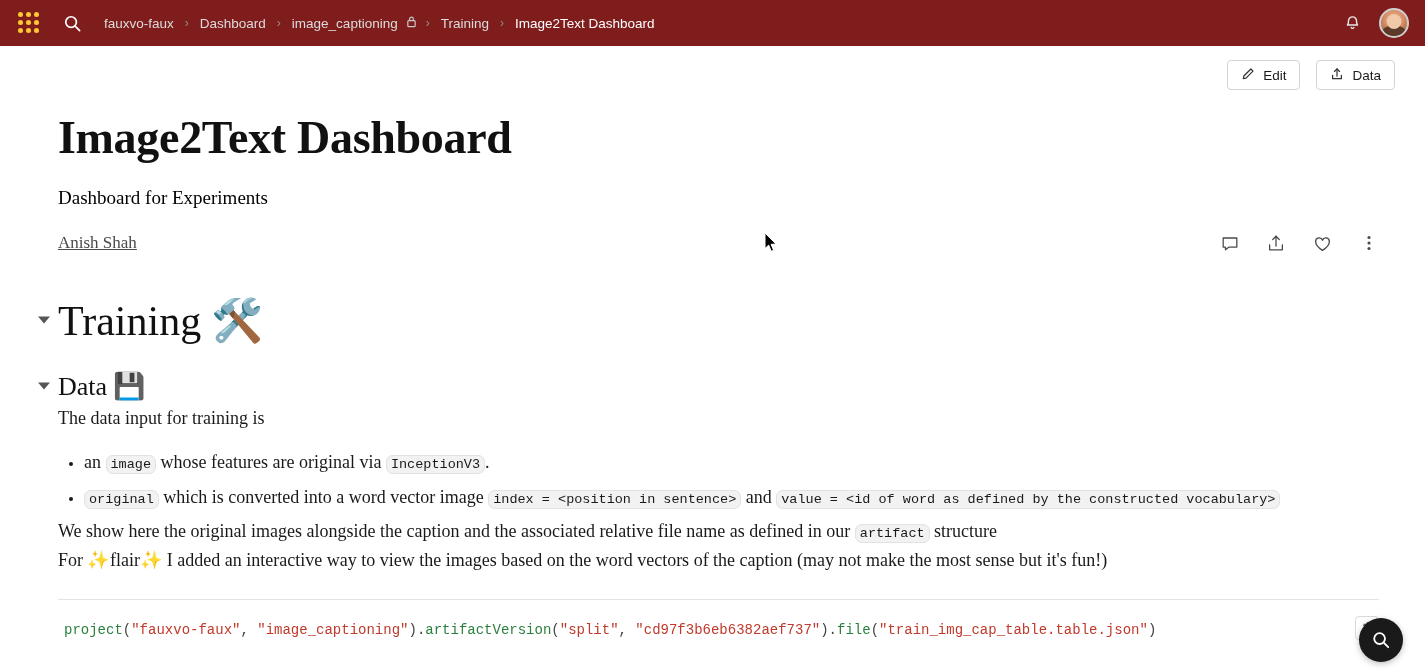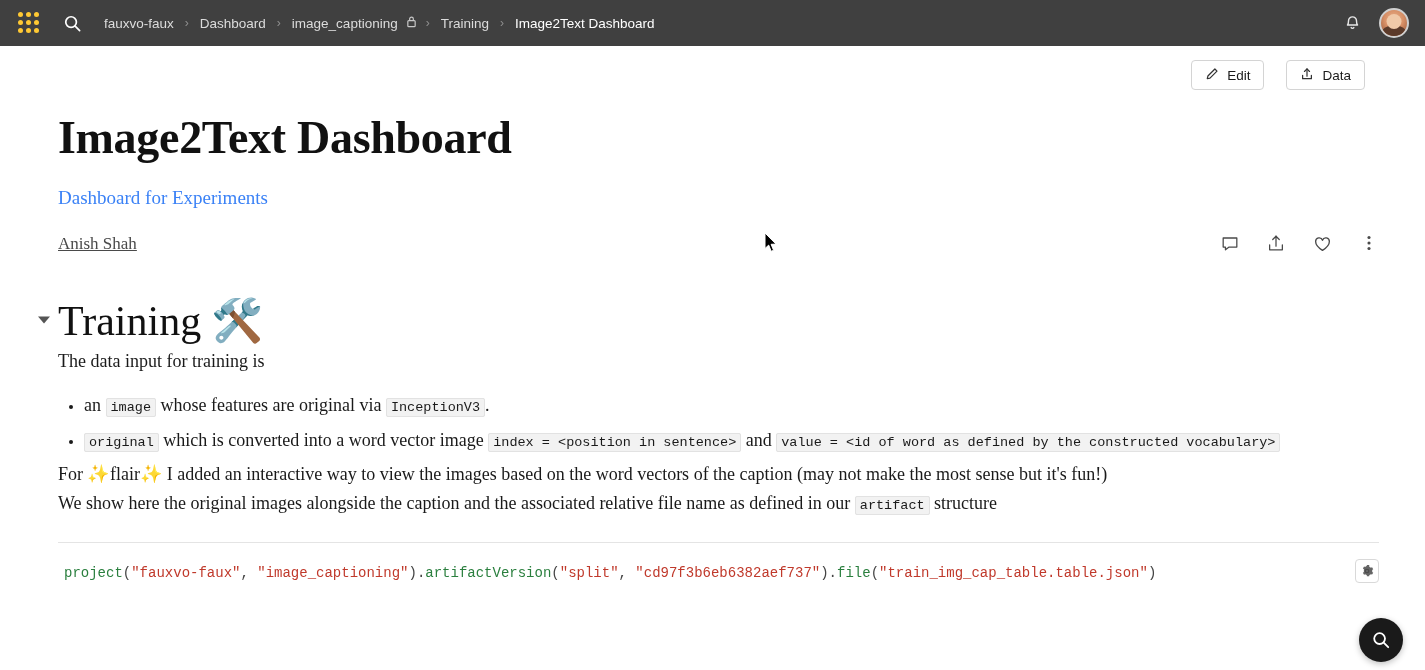--- a/index.html
+++ b/index.html
@@ -11,21 +11,21 @@
     font-family: "Liberation Sans", sans-serif;
     color: #1a1a1a;
     overflow: hidden;
     position: relative;
   }
 
   
   .topbar {
     height: 46px;
     width: 100%;
-    background: #404040;
+    background: #7f1d1d;
     display: flex;
     align-items: center;
     padding: 0 16px;
     position: relative;
   }
   .waffle {
     width: 26px; height: 26px;
     display: grid;
     grid-template-columns: repeat(3, 1fr);
     grid-template-rows: repeat(3, 1fr);
@@ -109,22 +109,22 @@
     width: 15px; height: 15px;
     border-radius: 50%;
     background: #f0c9a8;
     z-index: 2;
   }
 
   
   .actions-row {
     display: flex;
     justify-content: flex-end;
-    padding: 14px 60px 0 0;
-    gap: 22px;
+    padding: 14px 30px 0 0;
+    gap: 16px;
   }
   .btn {
     display: inline-flex;
     align-items: center;
     gap: 8px;
     height: 30px;
     padding: 0 13px;
     border: 1px solid #d4d4d4;
     border-radius: 4px;
     background: #ffffff;
@@ -142,26 +142,26 @@
     font-size: 46px;
     font-weight: 700;
     letter-spacing: -0.3px;
     margin: 22px 0 0 0;
     line-height: 1.15;
     color: #111;
   }
   .subtitle {
     font-family: "Liberation Serif", serif;
     font-size: 19px;
-    color: #3b82f6;
+    color: #000000;
     margin: 22px 0 0 0;
   }
   .author-row {
     display: flex;
-    align-items: flex-end;
+    align-items: center;
     margin-top: 24px;
     position: relative;
   }
   .author {
     font-family: "Liberation Serif", serif;
     font-size: 17px;
     color: #4a4a4a;
     text-decoration: underline;
     cursor: pointer;
   }
@@ -214,21 +214,21 @@
     font-family: "Liberation Serif", serif;
     font-size: 18px;
     line-height: 1.95;
   }
   ul.bullets li::marker { font-size: 14px; }
   code.inline {
     font-family: "Liberation Mono", monospace;
     font-size: 13.5px;
     background: #f2f2f2;
     border: 1px solid #e2e2e2;
-    border-radius: 2px;
+    border-radius: 7px;
     padding: 1px 4px;
     color: #1a1a1a;
     white-space: nowrap;
   }
   .divider {
     border: none;
     border-top: 1px solid #e4e4e4;
     margin: 26px 0 0 0;
   }
 
@@ -388,31 +388,35 @@
         </svg>
       </span>
     </div>
   </div>
 
   <h2 class="section">
     <span class="caret"></span>
     <span>Training 🛠️</span>
   </h2>
 
+  <h3 class="section">
+    <span class="caret"></span>
+    <span>Data 💾</span>
+  </h3>
 
   <p class="body-text">The data input for training is</p>
 
   <ul class="bullets">
     <li><span>an </span><code class="inline">image</code><span> whose features are original via </span><code class="inline">InceptionV3</code><span>.</span></li>
     <li><code class="inline">original</code><span> which is converted into a word vector image </span><code class="inline">index = &lt;position in sentence&gt;</code><span> and </span><code class="inline">value = &lt;id of word as defined by the constructed vocabulary&gt;</code></li>
   </ul>
 
+  <p class="body-text"><span>We show here the original images alongside the caption and the associated relative file name as defined in our </span><code class="inline">artifact</code><span> structure</span></p>
+
   <p class="body-text">For ✨flair✨ I added an interactive way to view the images based on the word vectors of the caption (may not make the most sense but it's fun!)</p>
-
-  <p class="body-text"><span>We show here the original images alongside the caption and the associated relative file name as defined in our </span><code class="inline">artifact</code><span> structure</span></p>
 
   <hr class="divider">
 
   <div class="panel">
     <div class="gear-btn">
       <svg width="14" height="14" viewBox="0 0 16 16" fill="#4a4a4a">
         <path d="M8 5.3A2.7 2.7 0 1 0 8 10.7 2.7 2.7 0 0 0 8 5.3zm0 4.1a1.4 1.4 0 1 1 0-2.8 1.4 1.4 0 0 1 0 2.8z"></path>
         <path d="M14 8c0-.4 0-.7-.1-1.1l1.2-.9-1.3-2.2-1.4.5c-.5-.4-1.1-.8-1.7-1L10.5 1h-2.6l-.2 1.4c-.6.2-1.2.5-1.7 1l-1.4-.5-1.3 2.2 1.2.9C4.4 7.3 4.4 7.6 4.4 8s0 .7.1 1.1l-1.2.9 1.3 2.2 1.4-.5c.5.4 1.1.8 1.7 1l.2 1.3h2.6l.2-1.4c.6-.2 1.2-.5 1.7-1l1.4.5 1.3-2.2-1.2-.9c.1-.3.1-.6.1-1z" opacity="0.85"></path>
       </svg>
     </div>

